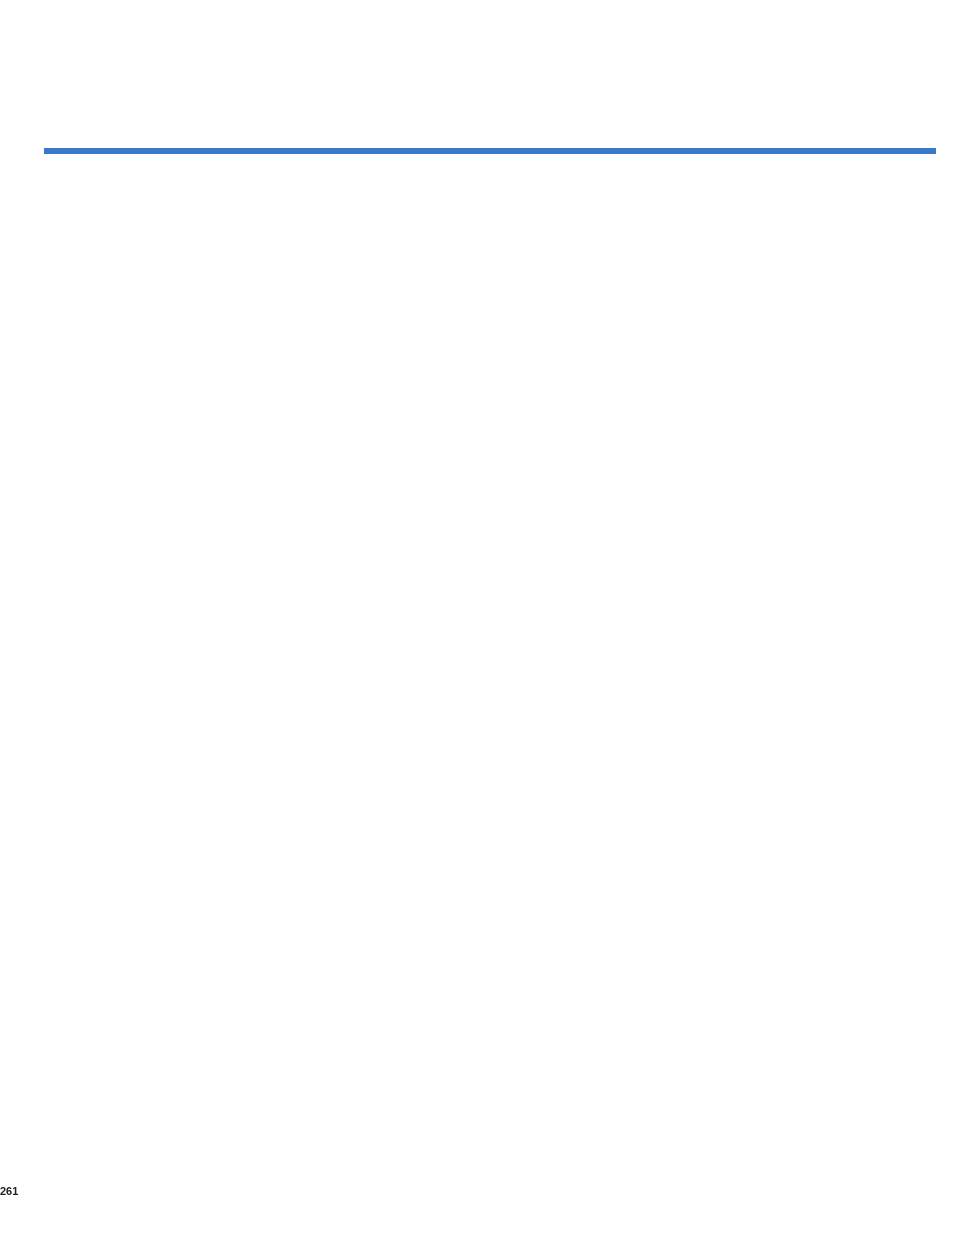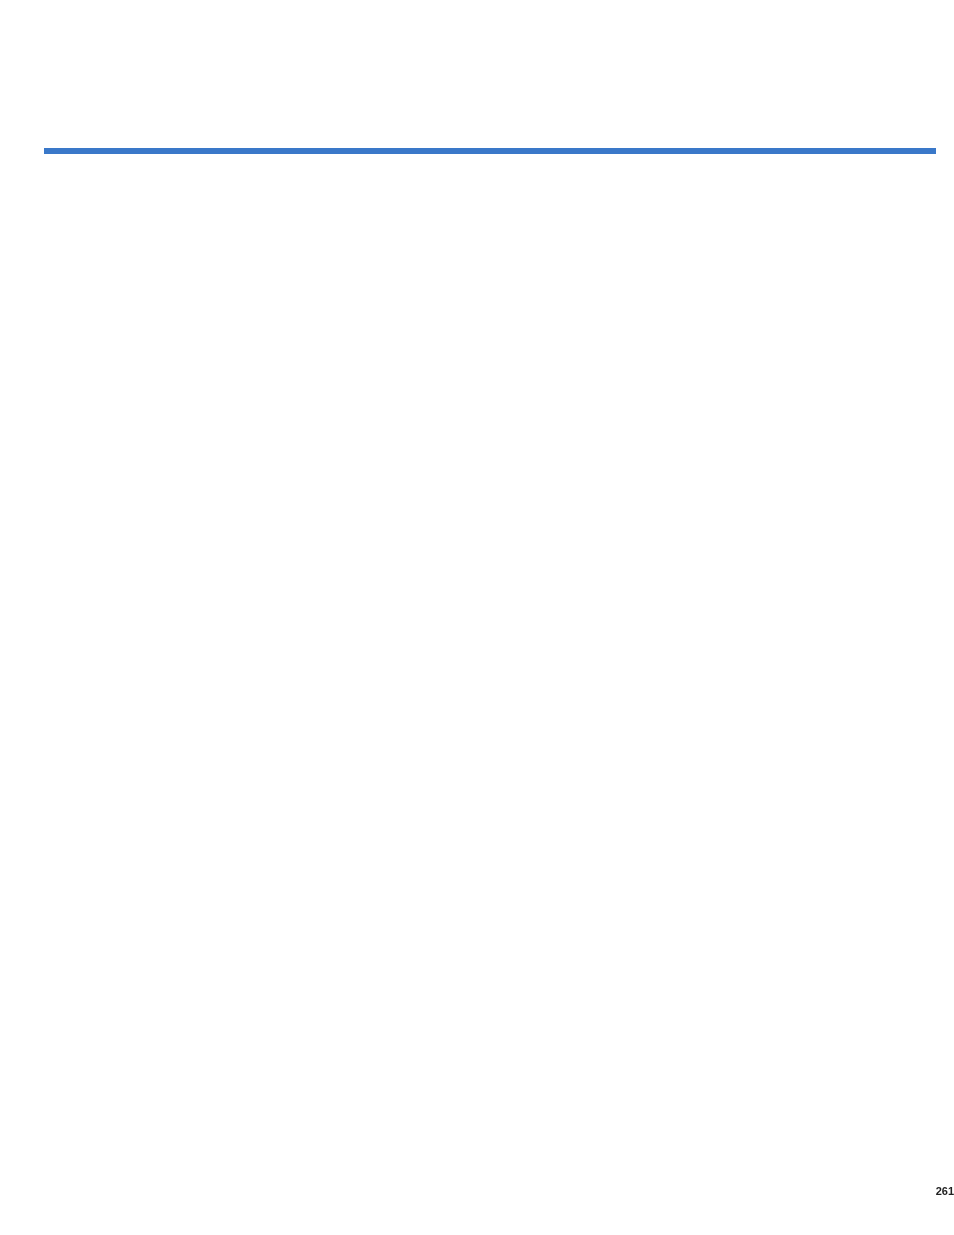--- a/index.html
+++ b/index.html
@@ -22,21 +22,21 @@
     right: 18px;
     top: 148px;
     height: 6px;
     background: #3a78c9;
   }
   .page-number {
     position: absolute;
     left: 0;
     right: 0;
     bottom: 38px;
-    text-align: right;
+    text-align: left;
     font-size: 11px;
     font-weight: bold;
     color: #222;
   }
 </style>
 </head>
 <body>
 
 <div class="page">
   <div class="top-rule"></div>

